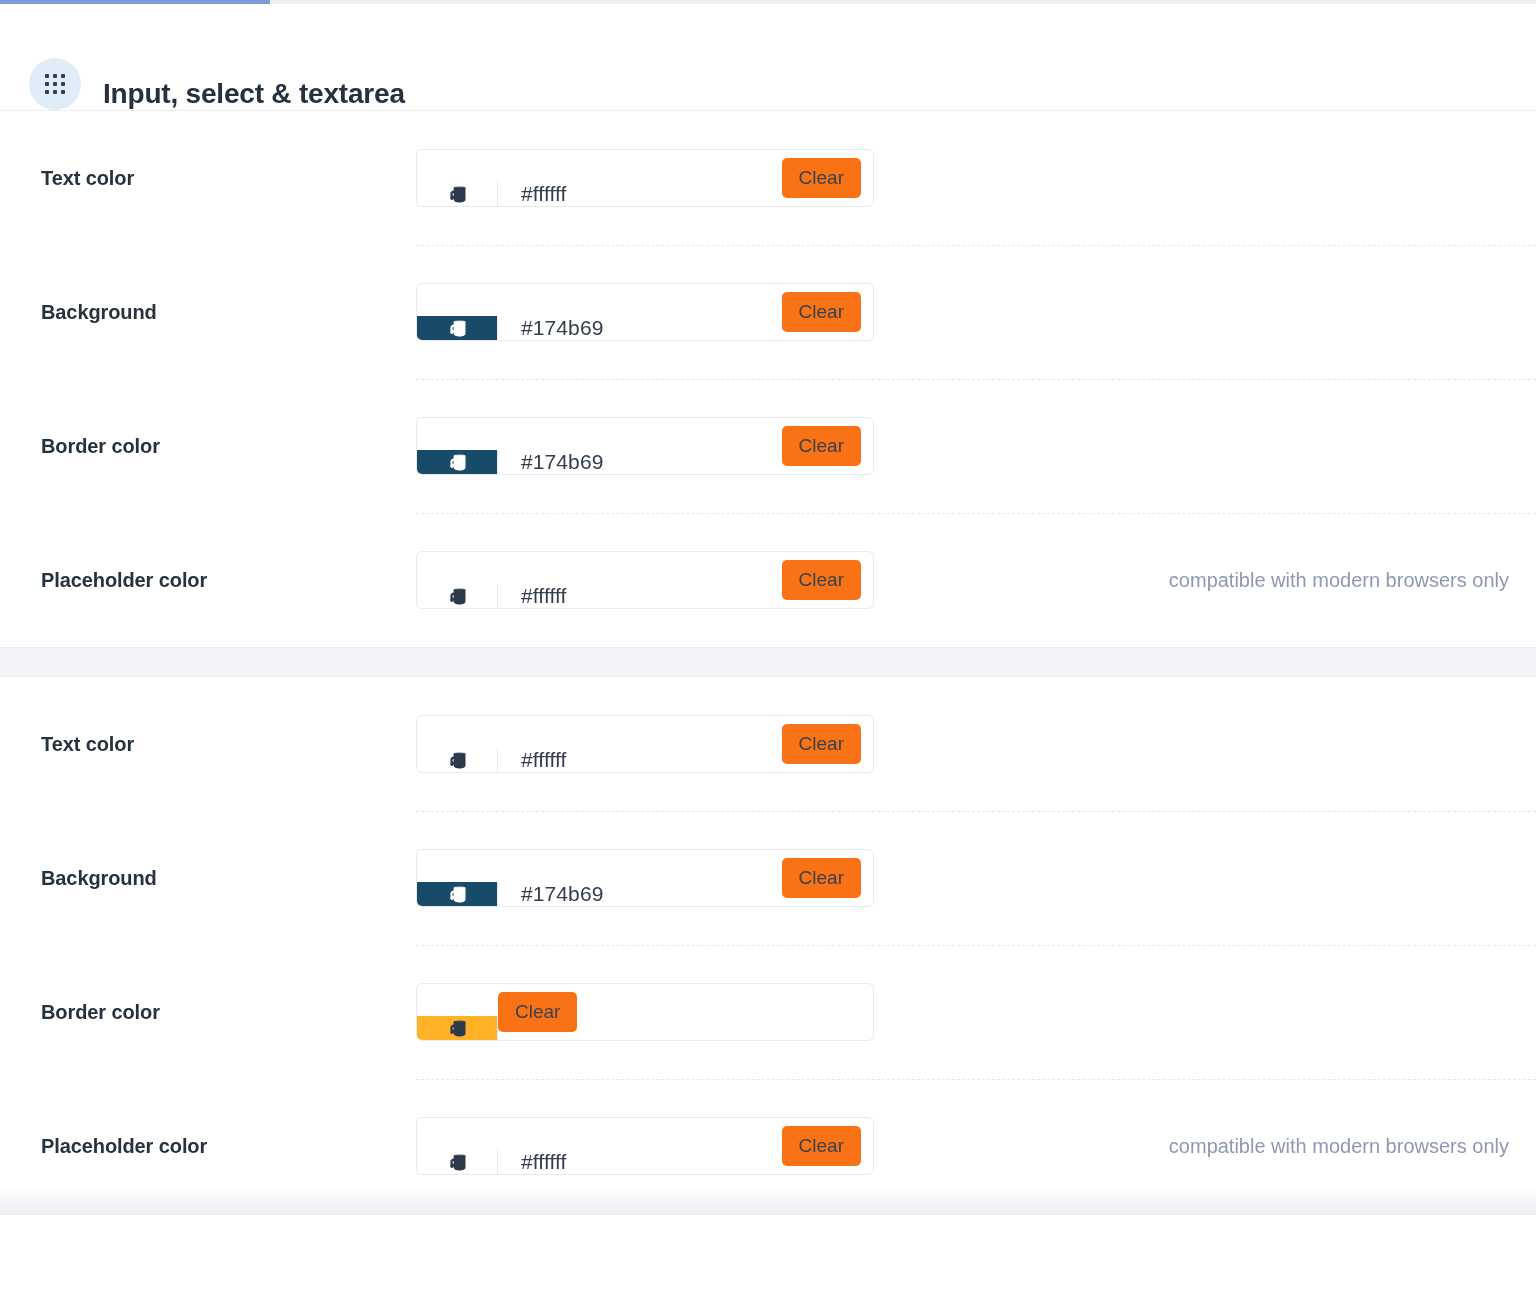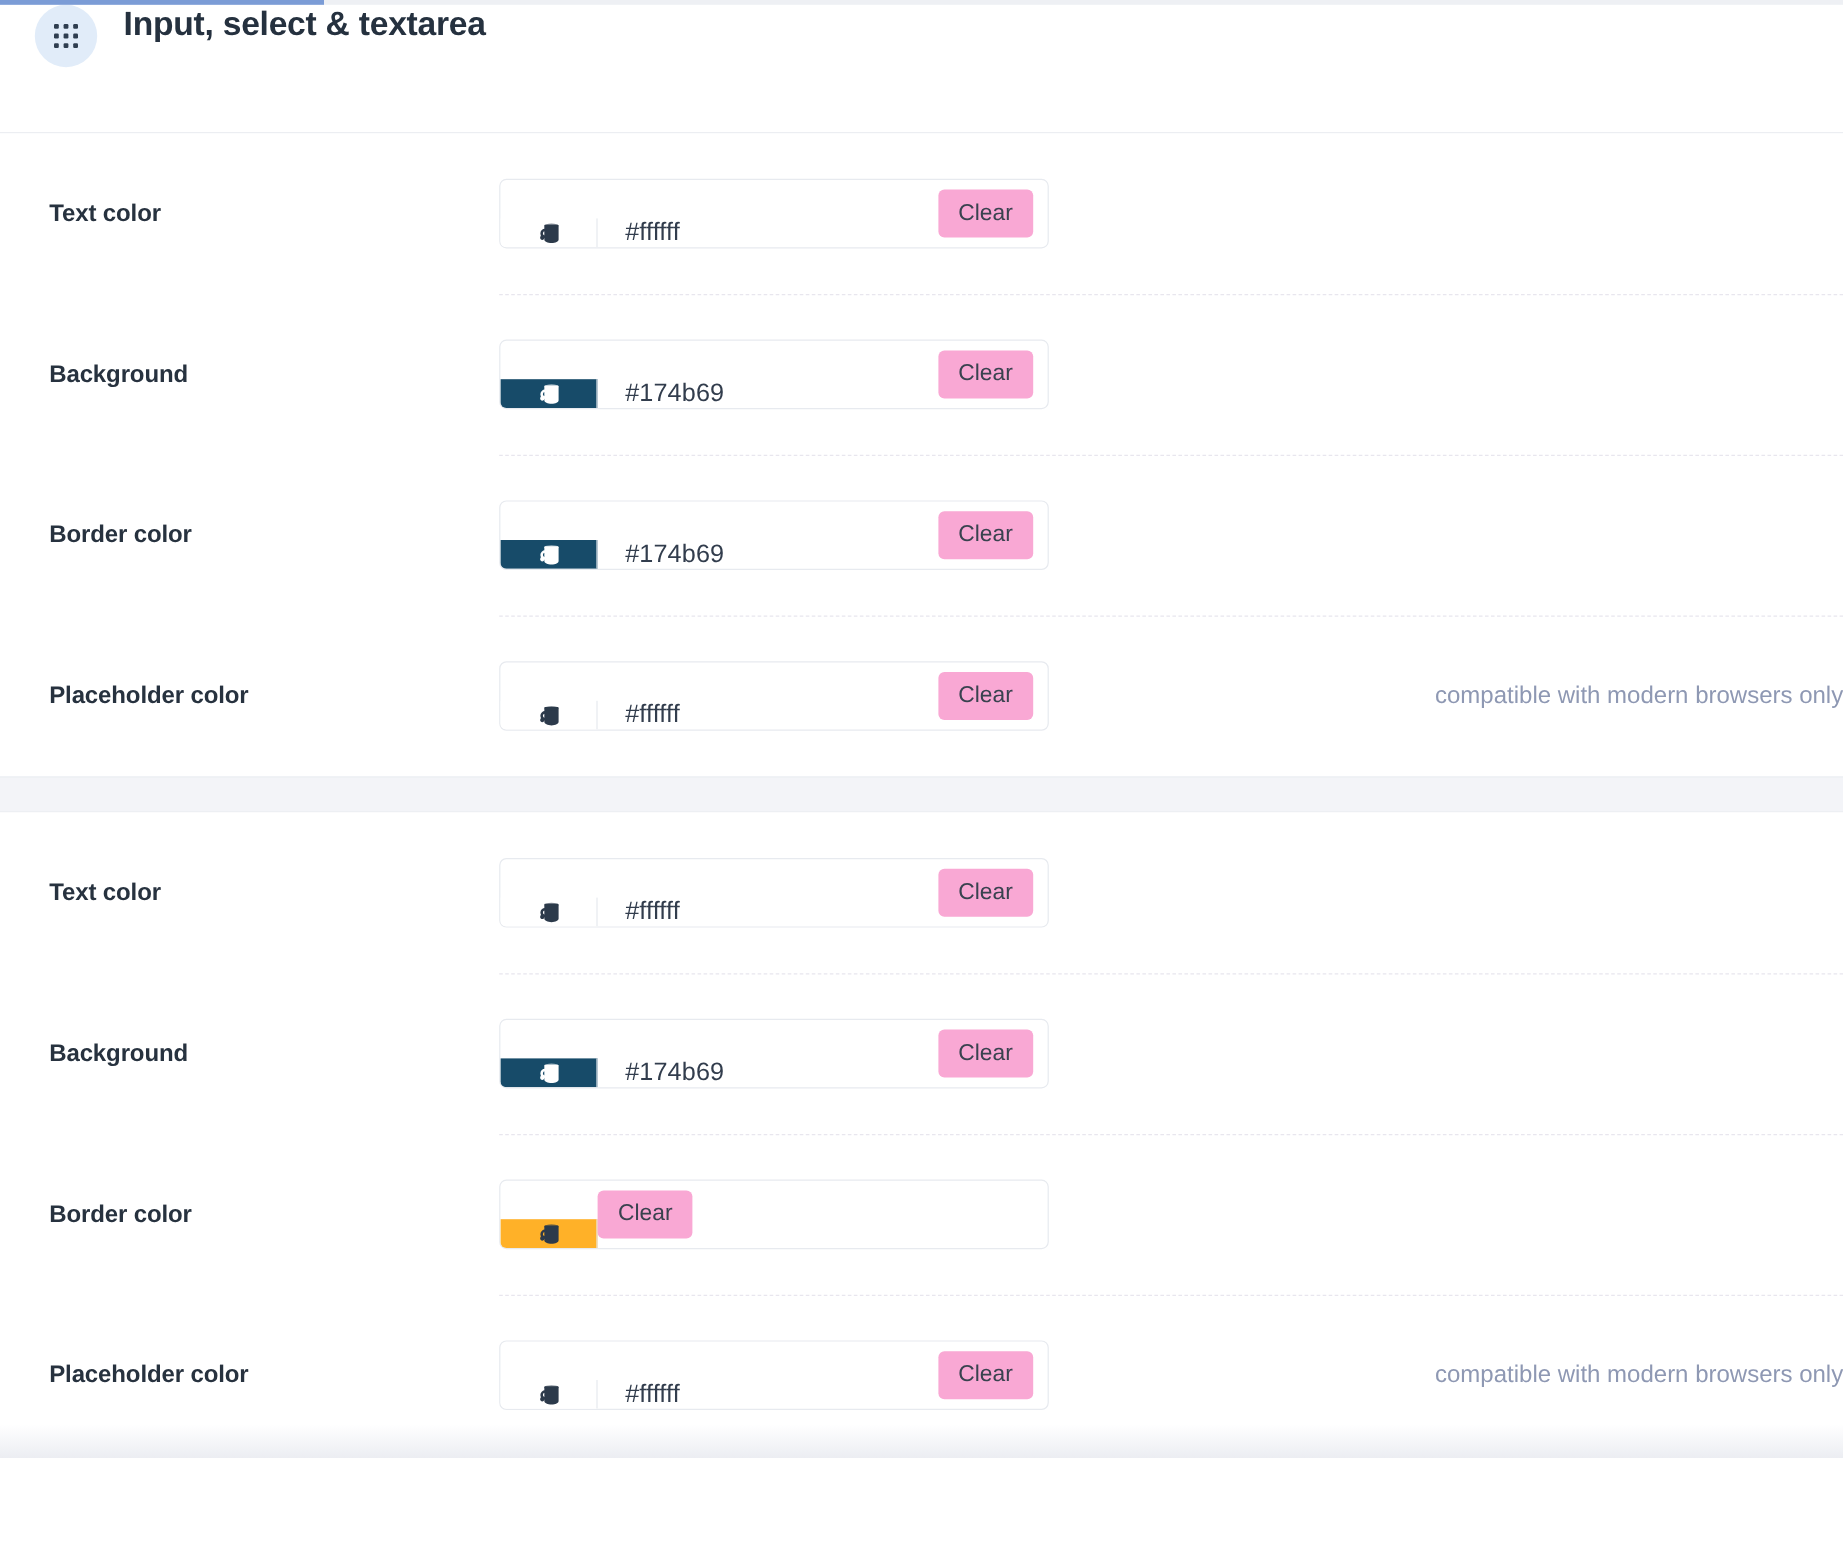--- a/index.html
+++ b/index.html
@@ -31,21 +31,21 @@
   
   .page {
     width: 1536px;
   }
 
   
   .section { background: #ffffff; }
 
   .section-header {
     display: flex;
-    align-items: flex-start;
+    align-items: flex-end;
     height: 107px;
     padding-left: 29px;
     border-bottom: 1px solid #eceef2;
   }
 
   .drag-circle {
     width: 52px;
     height: 52px;
     border-radius: 50%;
     background: #e1ecf9;
@@ -134,32 +134,33 @@
     padding-left: 23px;
     font-size: 21px;
     color: #323d4d;
     letter-spacing: 0.1px;
   }
 
   .clear-btn {
     align-self: center;
     margin-right: 12px;
     padding: 9px 17px;
-    background: #f9a8d4;
+    background: #f97316;
     border: none;
     border-radius: 5px;
     font-family: "Liberation Sans", sans-serif;
     font-size: 19px;
     color: #39424f;
     cursor: pointer;
     white-space: nowrap;
   }
 
   .row-note {
     margin-left: auto;
+    padding-right: 27px;
     font-size: 20px;
     color: #8e98b3;
     white-space: nowrap;
     text-align: center;
   }
 
   
   .section-gap {
     height: 30px;
     background: #f3f4f8;

